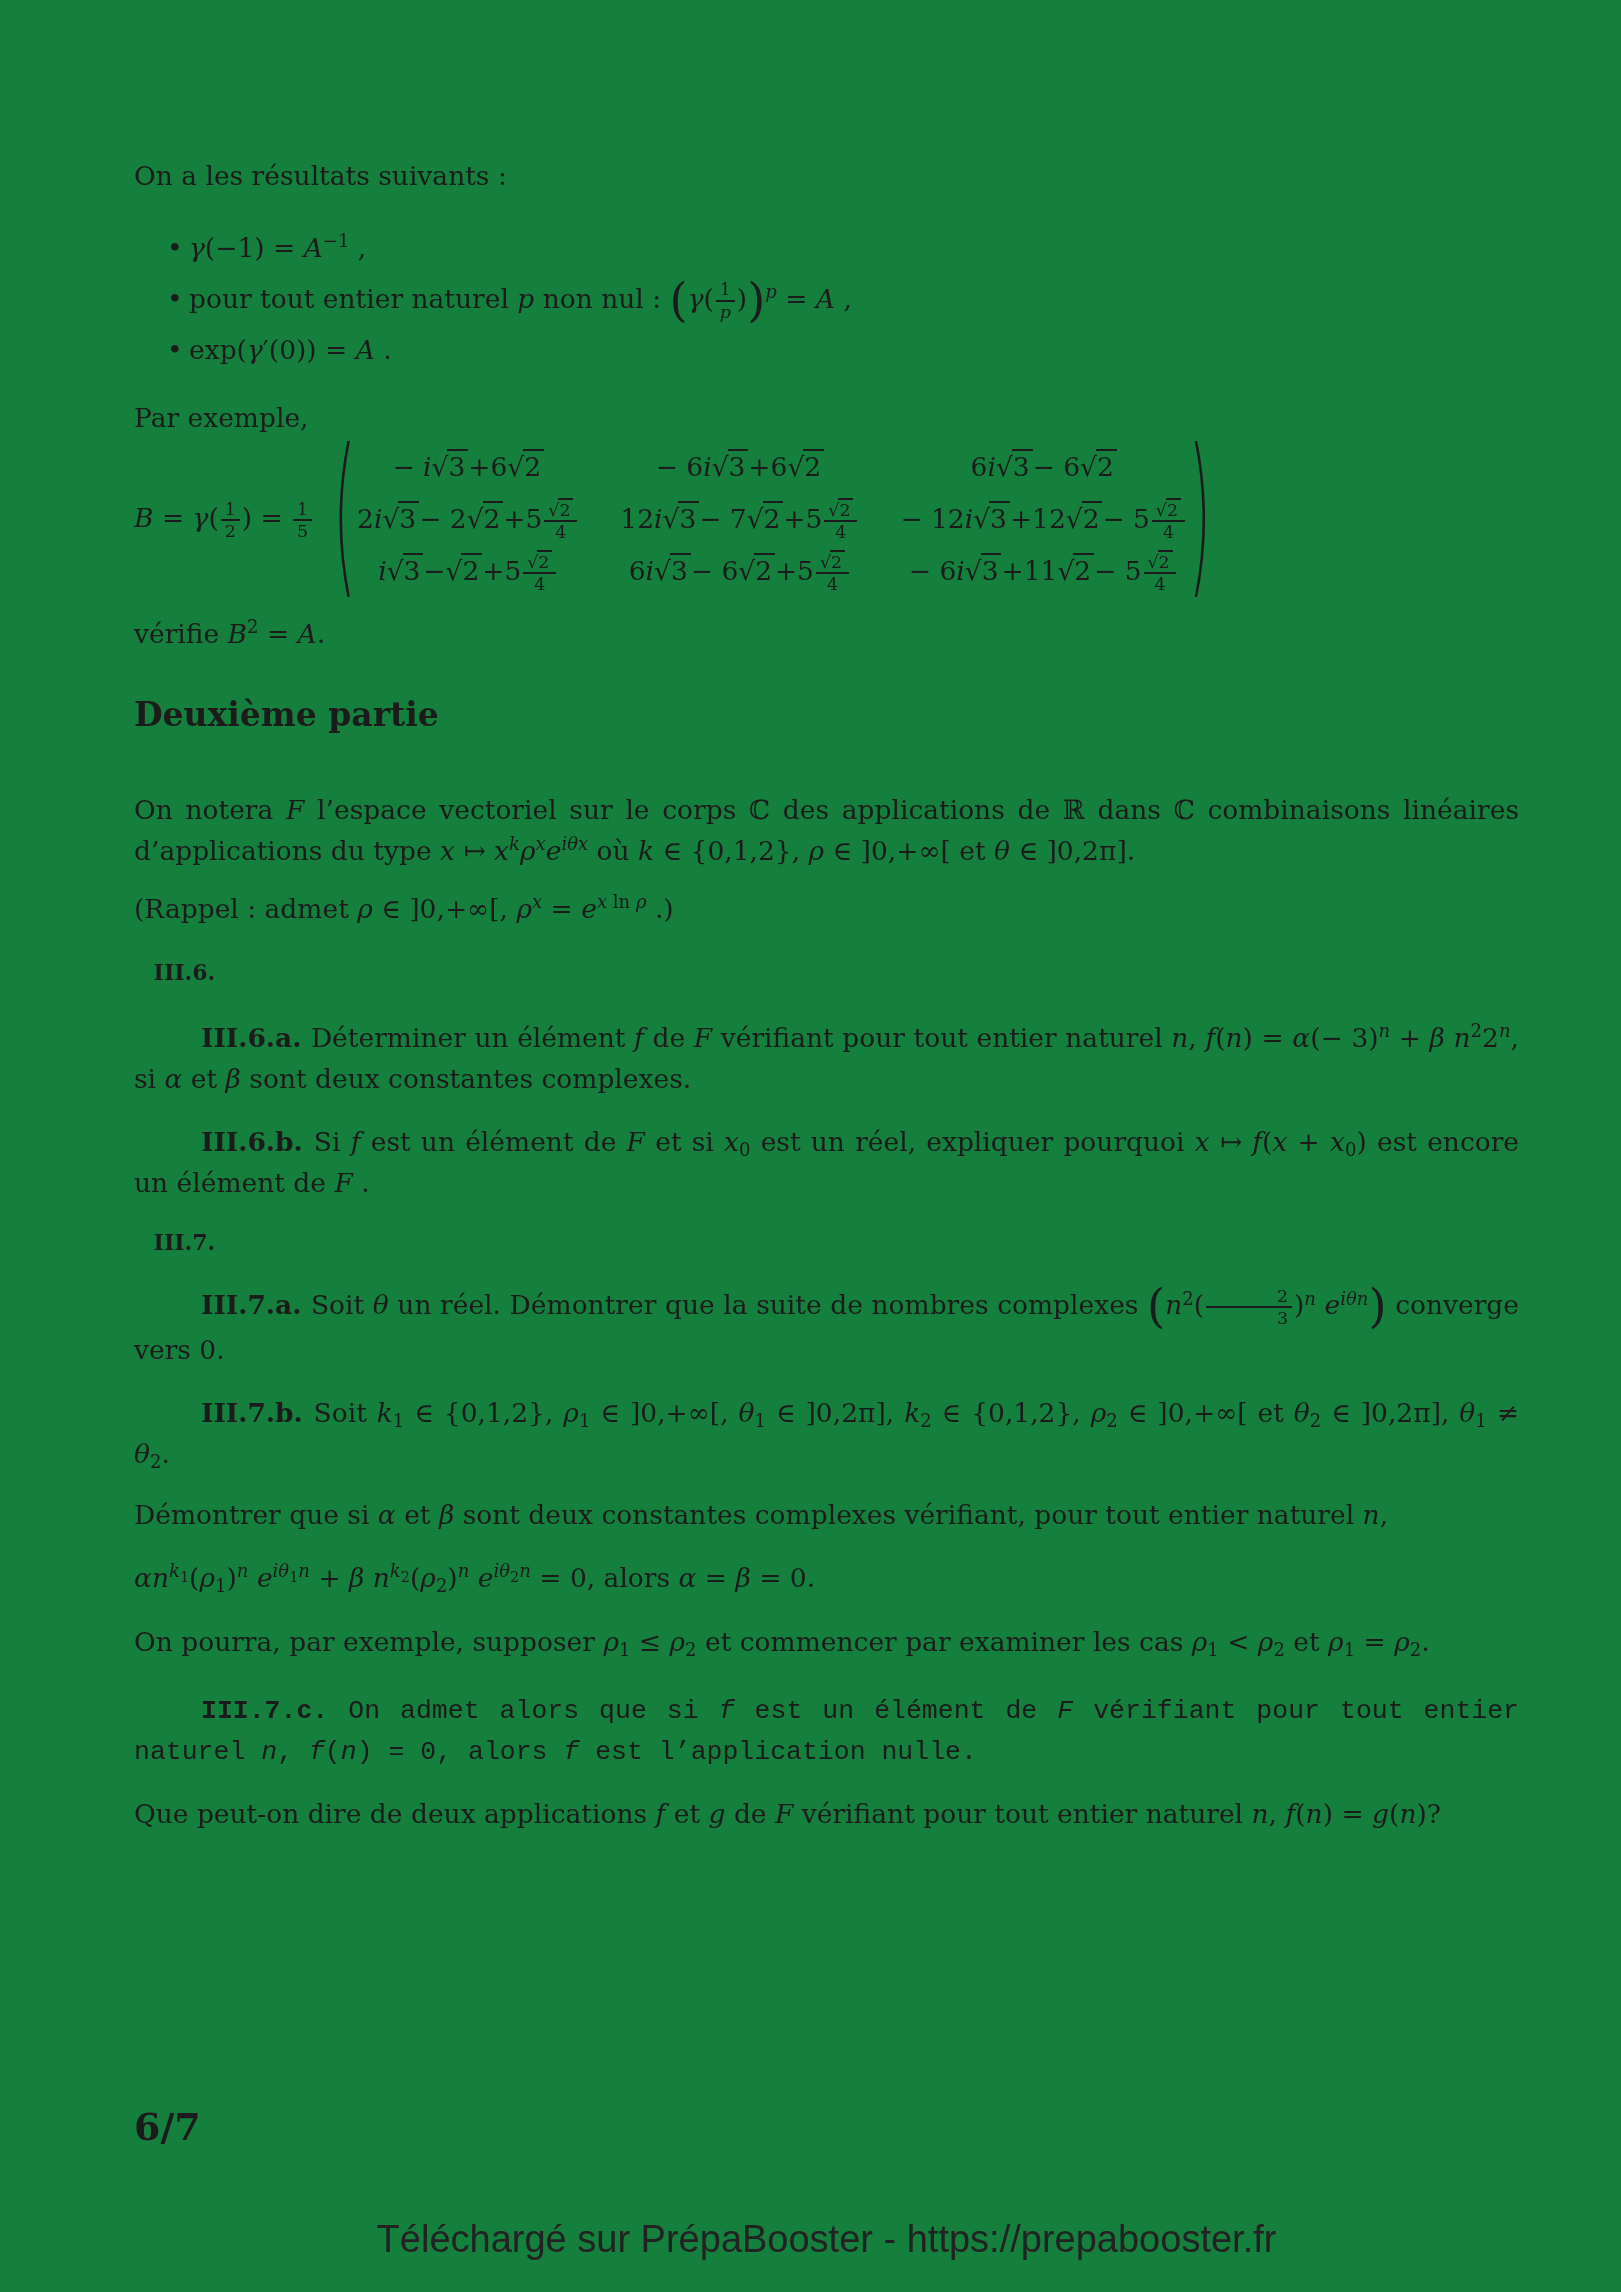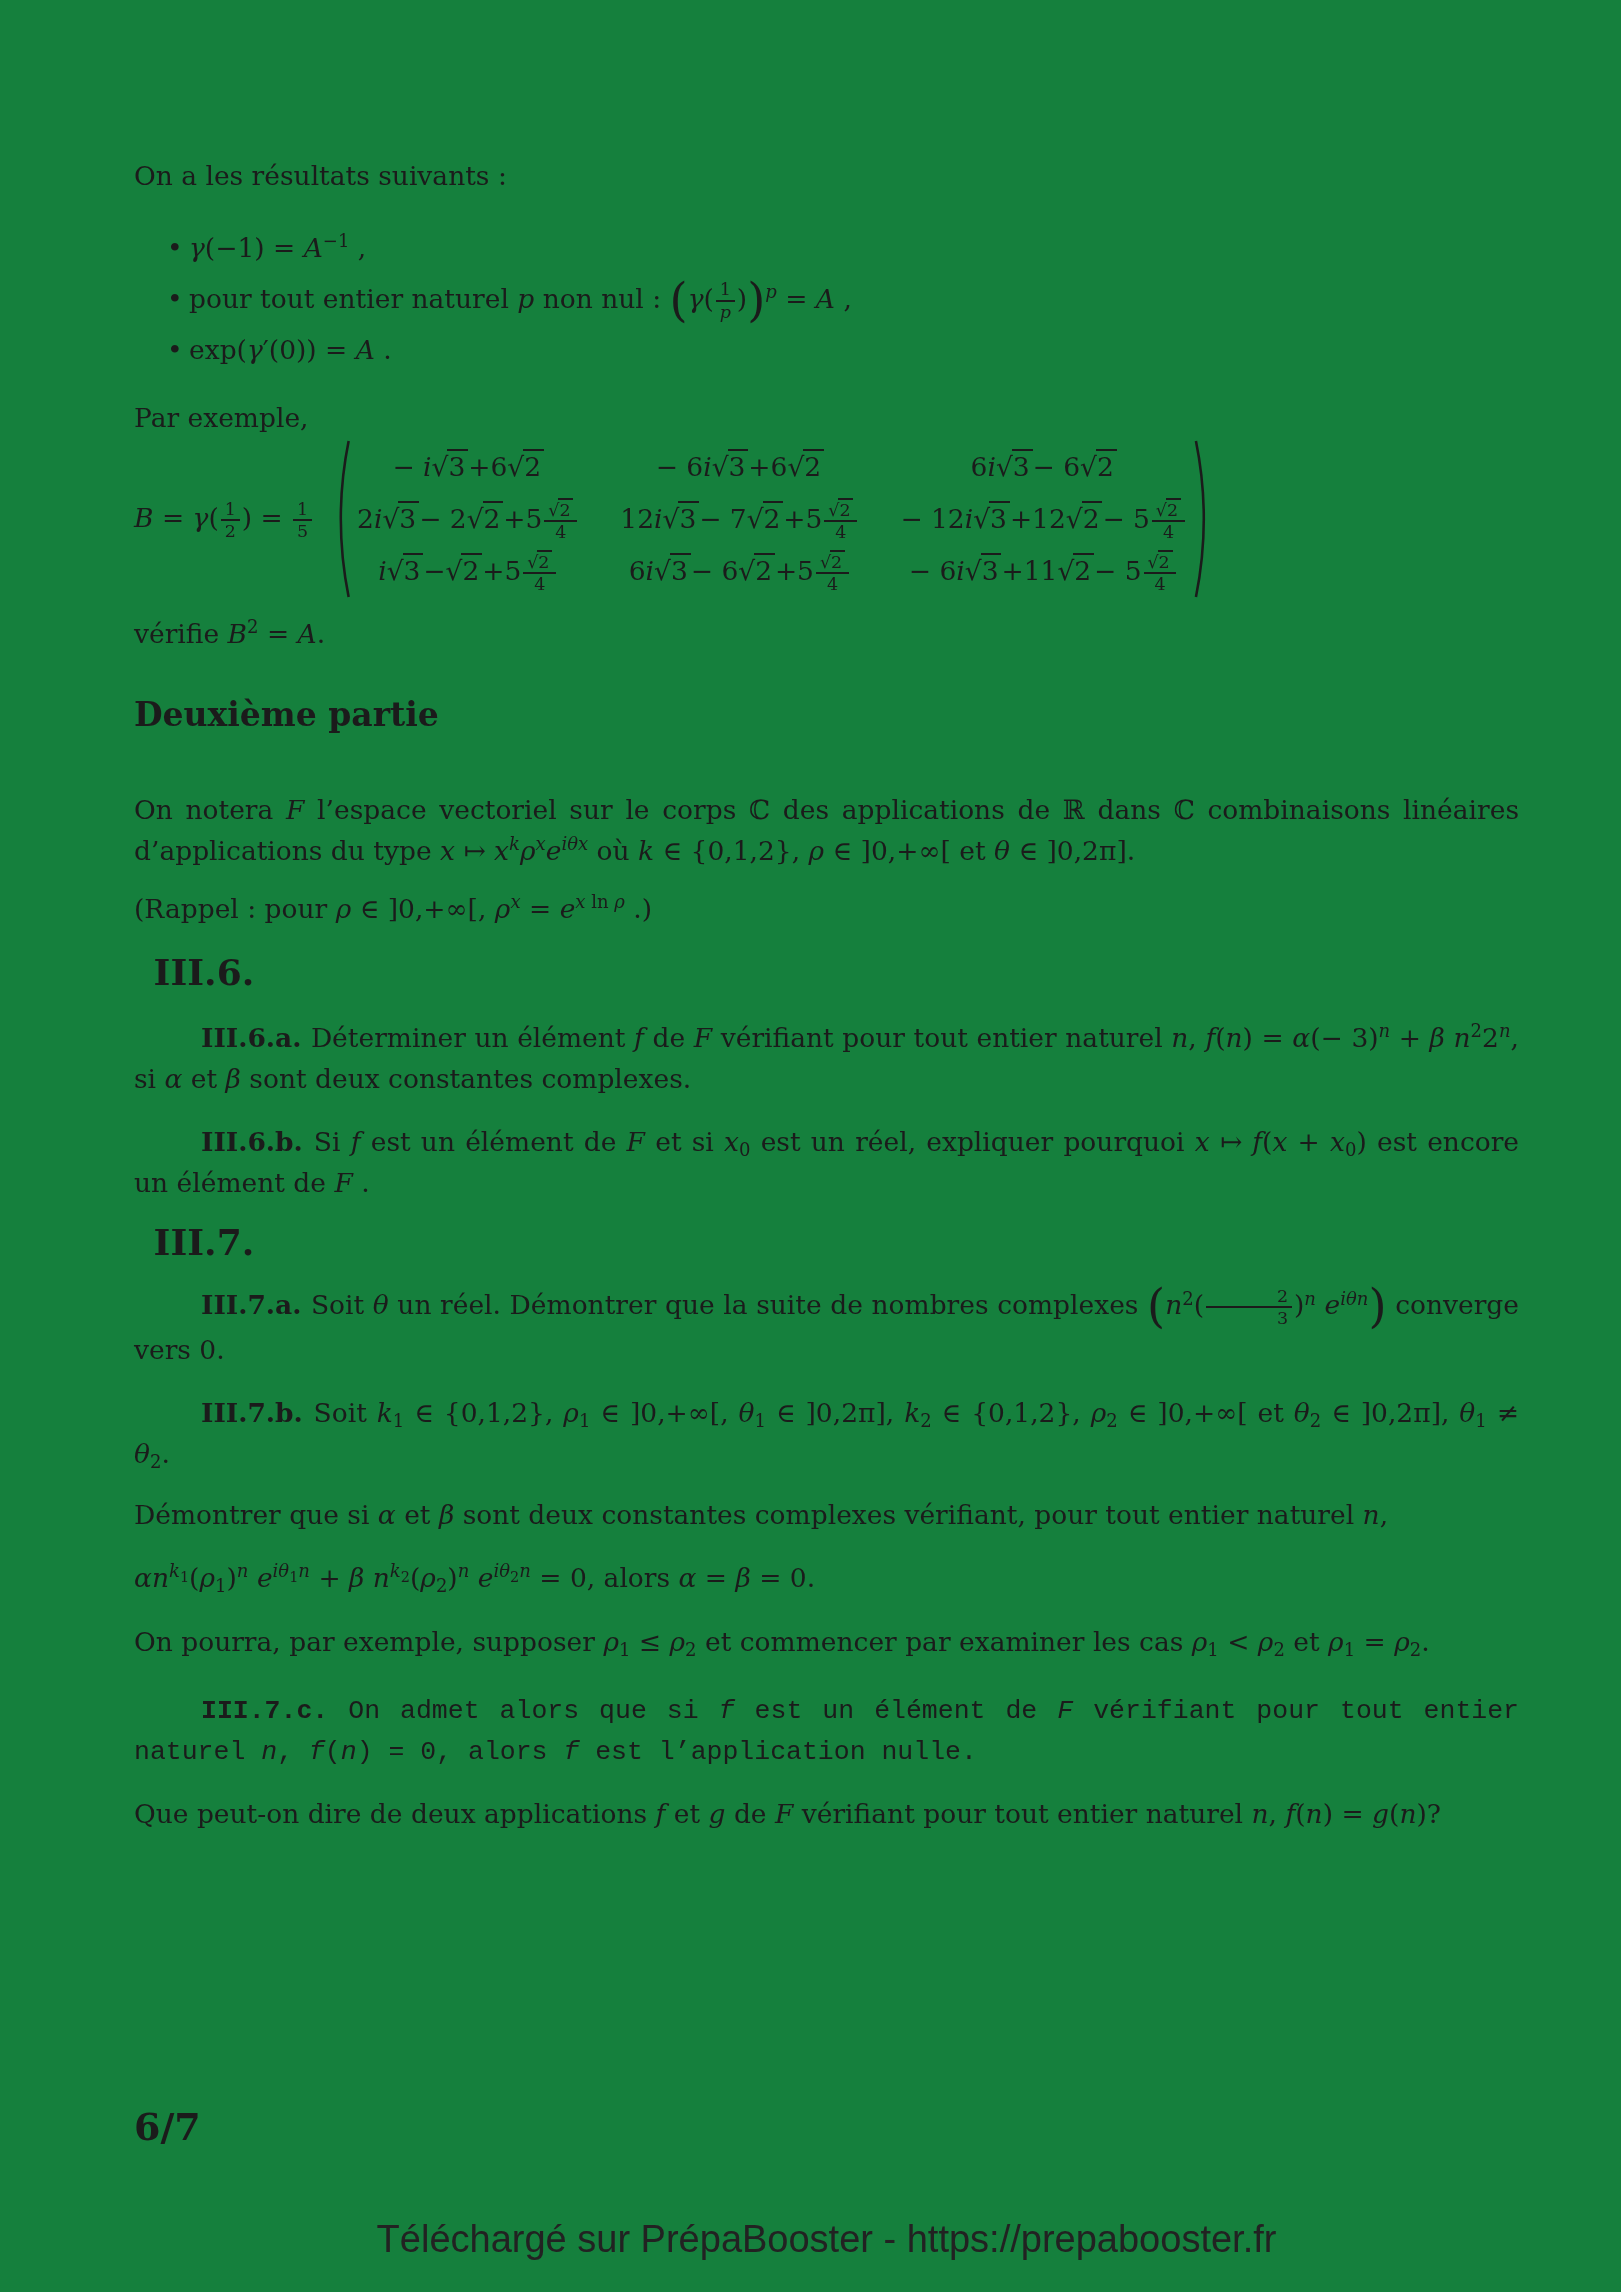--- a/index.html
+++ b/index.html
@@ -33,21 +33,21 @@
   .p-par-exemple{margin-top:22.5px;}
   .matrix-line{margin-top:14.7px;display:flex;align-items:center;height:162px;}
   .mprefix{margin-right:9.8px;white-space:nowrap;}
   .paren{flex:0 0 auto;margin:0 5.9px;}
   .mgrid{display:grid;grid-template-columns:repeat(3,max-content);column-gap:41px;align-items:center;}
   .mcell{height:52px;line-height:52px;text-align:center;white-space:nowrap;}
   .p-verifie{margin-top:12.7px;}
   h2.part-title{margin:39px 0 0 0;font-size:33px;line-height:43px;font-weight:bold;}
   .p-notera{margin-top:53px;}
   .p-rappel{margin-top:17.6px;}
-  h3.qnum{margin:22.5px 0 0 0;font-size:36px;line-height:41px;font-weight:bold;padding-left:19.6px;}
+  h3.qnum{margin:22.5px 0 0 0;font-size:22px;line-height:41px;font-weight:bold;padding-left:19.6px;}
   h3.qnum7{margin-top:18.6px;}
   .qpara{text-indent:67px;}
   .p-6a{margin-top:24px;}
   .p-6b{margin-top:22.5px;}
   .p-7a{margin-top:21.6px;}
   .p-7b{margin-top:22.5px;}
   .p-dem{margin-top:19.6px;}
   .p-formula{margin-top:22.5px;white-space:nowrap;}
   .p-onpourra{margin-top:22.5px;}
   .p-7c{margin-top:29px;font-family:Liberation Mono, monospace;}
@@ -128,21 +128,21 @@
       <path d="M3 3 Q19 82 3 162" stroke="#1b1b1b" stroke-width="2.6" fill="none"></path>
     </svg>
   </div>
 
   <p class="p-verifie"><span>vérifie </span><span class="it">B</span><span class="sup"><span>2</span></span><span> = </span><span class="it">A</span><span>.</span></p>
 
   <h2 class="part-title">Deuxième partie</h2>
 
   <p class="p-notera jp"><span>On notera </span><span class="it">F</span><span> l’espace vectoriel sur le corps ℂ des applications de ℝ dans ℂ combinaisons linéaires d’applications du type </span><span class="it">x</span><span> ↦ </span><span class="it">x</span><span class="sup"><span class="it">k</span></span><span class="it">ρ</span><span class="sup"><span class="it">x</span></span><span class="it">e</span><span class="sup"><span class="it">iθx</span></span><span> où </span><span class="it">k</span><span> ∈ {0,1,2}, </span><span class="it">ρ</span><span> ∈ ]0,+∞[ et </span><span class="it">θ</span><span> ∈ ]0,2π].</span></p>
 
-  <p class="p-rappel"><span>(Rappel : pour </span><span class="it">ρ</span><span> ∈ ]0,+∞[, </span><span class="it">ρ</span><span class="sup"><span class="it">x</span></span><span> = </span><span class="it">e</span><span class="sup"><span class="it">x</span><span> ln </span><span class="it">ρ</span></span><span> .)</span></p>
+  <p class="p-rappel"><span>(Rappel : admet </span><span class="it">ρ</span><span> ∈ ]0,+∞[, </span><span class="it">ρ</span><span class="sup"><span class="it">x</span></span><span> = </span><span class="it">e</span><span class="sup"><span class="it">x</span><span> ln </span><span class="it">ρ</span></span><span> .)</span></p>
 
   <h3 class="qnum">III.6.</h3>
 
   <p class="p-6a jp qpara"><span class="bf">III.6.a. </span><span>Déterminer un élément </span><span class="it">f</span><span> de </span><span class="it">F</span><span> vérifiant pour tout entier naturel </span><span class="it">n</span><span>, </span><span class="it">f</span><span>(</span><span class="it">n</span><span>) = </span><span class="it">α</span><span>(− 3)</span><span class="sup"><span class="it">n</span></span><span> + </span><span class="it">β</span><span> </span><span class="it">n</span><span class="sup"><span>2</span></span><span>2</span><span class="sup"><span class="it">n</span></span><span>, si </span><span class="it">α</span><span> et </span><span class="it">β</span><span> sont deux constantes complexes.</span></p>
 
   <p class="p-6b jp qpara"><span class="bf">III.6.b. </span><span>Si </span><span class="it">f</span><span> est un élément de </span><span class="it">F</span><span> et si </span><span class="it">x</span><span class="sub"><span>0</span></span><span> est un réel, expliquer pourquoi </span><span class="it">x</span><span> ↦ </span><span class="it">f</span><span>(</span><span class="it">x</span><span> + </span><span class="it">x</span><span class="sub"><span>0</span></span><span>) est encore un élément de </span><span class="it">F</span><span> .</span></p>
 
   <h3 class="qnum qnum7">III.7.</h3>
 
   <p class="p-7a jp qpara"><span class="bf">III.7.a. </span><span>Soit </span><span class="it">θ</span><span> un réel. Démontrer que la suite de nombres complexes </span><span class="big">(</span><span class="it">n</span><span class="sup"><span>2</span></span><span>(</span><span class="frac">

